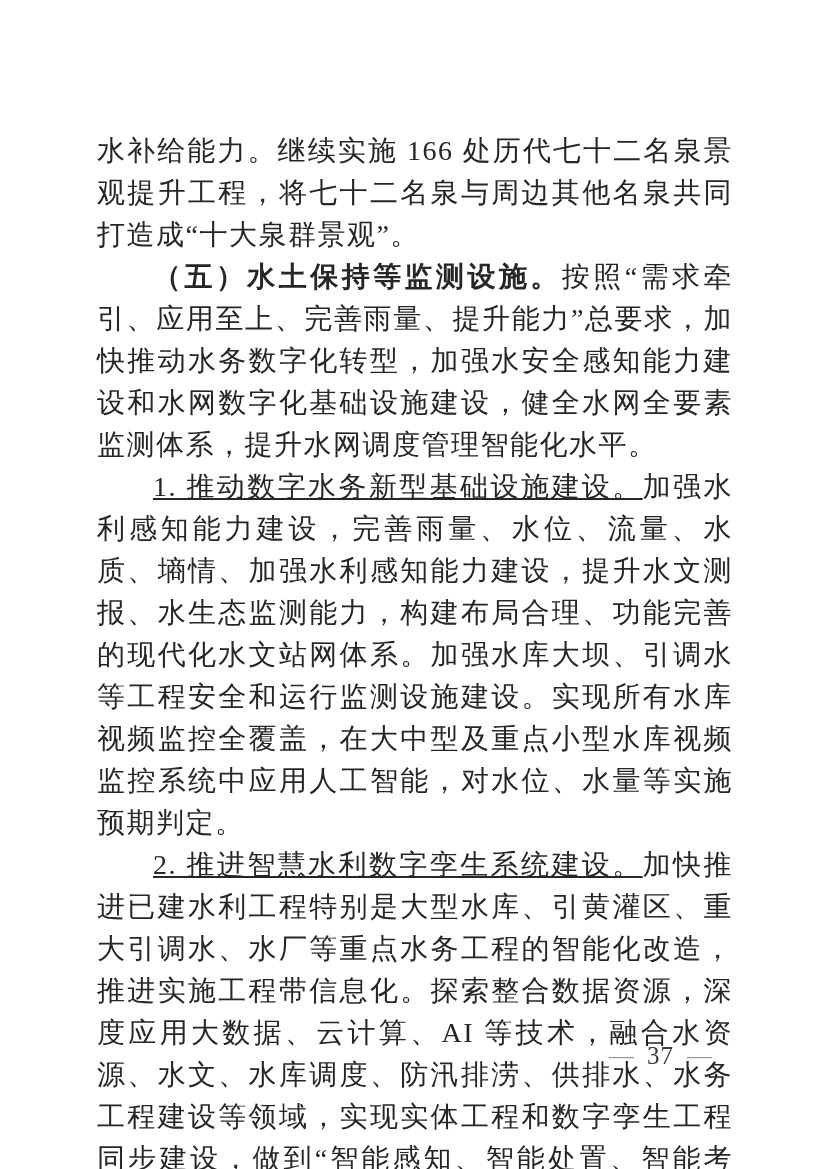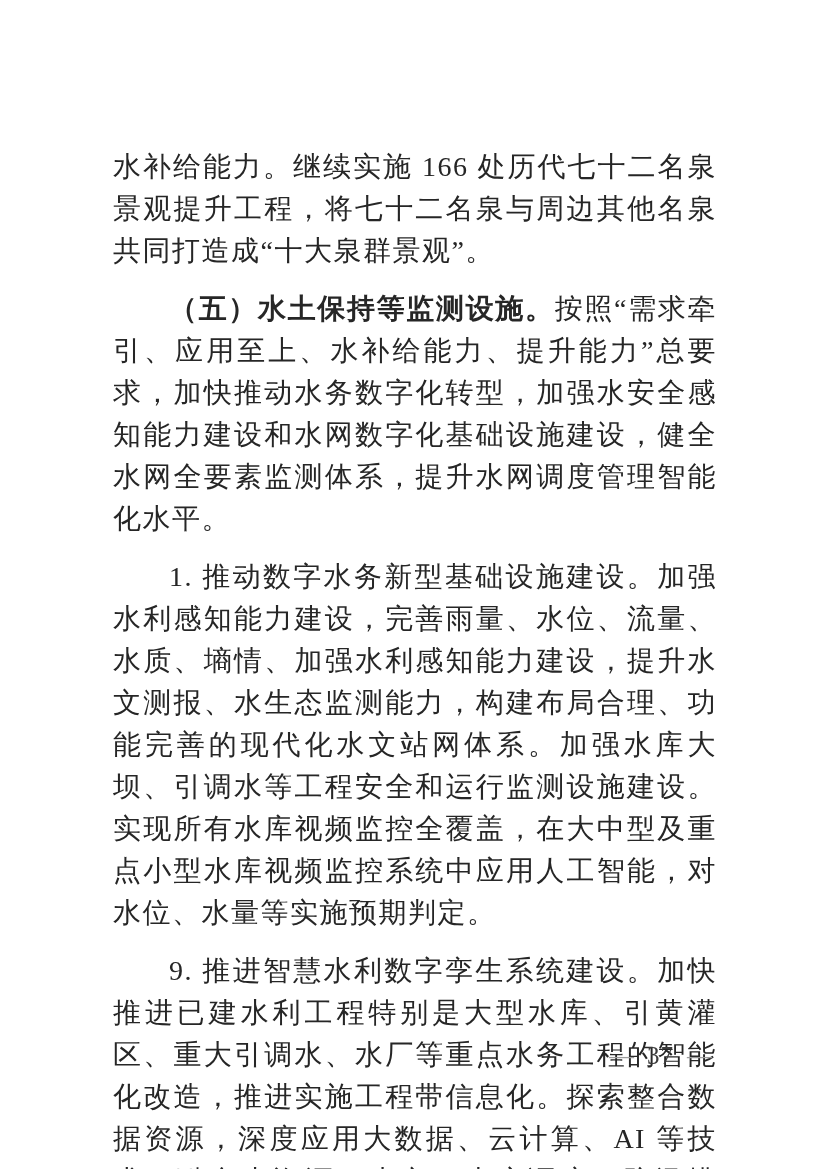--- a/index.html
+++ b/index.html
@@ -21,32 +21,33 @@
     top: 130px;
     width: 636px;
     font-size: 28px;
     line-height: 42px;
     color: #262626;
     text-align: justify;
     text-justify: inter-character;
     letter-spacing: 1.5px;
   }
   .content p {
-    margin: 16px;
+    margin: 0;
     padding: 0;
     text-indent: 2em;
   }
   .content p.no-indent {
     text-indent: 0;
   }
   .section-heading {
     font-weight: bold;
   }
   .lead-heading {
     font-weight: normal;
+    text-decoration: underline;
   }
   .footer {
     position: absolute;
     top: 1042px;
     right: 114px;
     display: flex;
     align-items: center;
     font-size: 25px;
     line-height: 28px;
   }
@@ -61,25 +62,25 @@
 </style>
 </head>
 <body>
 
 <div class="page">
 
   <div class="content">
 
     <p class="no-indent"><span>水补给能力。继续实施 166 处历代七十二名泉景观提升工程，将七十二名泉与周边其他名泉共同打造成“十大泉群景观”。</span></p>
 
-    <p><span class="section-heading">（五）水土保持等监测设施。</span><span>按照“需求牵引、应用至上、水补给能力、提升能力”总要求，加快推动水务数字化转型，加强水安全感知能力建设和水网数字化基础设施建设，健全水网全要素监测体系，提升水网调度管理智能化水平。</span></p>
+    <p><span class="section-heading">（五）水土保持等监测设施。</span><span>按照“需求牵引、应用至上、完善雨量、提升能力”总要求，加快推动水务数字化转型，加强水安全感知能力建设和水网数字化基础设施建设，健全水网全要素监测体系，提升水网调度管理智能化水平。</span></p>
 
     <p><span class="lead-heading">1. 推动数字水务新型基础设施建设。</span><span>加强水利感知能力建设，完善雨量、水位、流量、水质、墒情、加强水利感知能力建设，提升水文测报、水生态监测能力，构建布局合理、功能完善的现代化水文站网体系。加强水库大坝、引调水等工程安全和运行监测设施建设。实现所有水库视频监控全覆盖，在大中型及重点小型水库视频监控系统中应用人工智能，对水位、水量等实施预期判定。</span></p>
 
-    <p><span class="lead-heading">9. 推进智慧水利数字孪生系统建设。</span><span>加快推进已建水利工程特别是大型水库、引黄灌区、重大引调水、水厂等重点水务工程的智能化改造，推进实施工程带信息化。探索整合数据资源，深度应用大数据、云计算、AI 等技术，融合水资源、水文、水库调度、防汛排涝、供排水、水务工程建设等领域，实现实体工程和数字孪生工程同步建设，做到“智能感知、智能处置、智能考评、智能改进”，有效提升跨部门决策和资源协调利用效率。</span></p>
+    <p><span class="lead-heading">2. 推进智慧水利数字孪生系统建设。</span><span>加快推进已建水利工程特别是大型水库、引黄灌区、重大引调水、水厂等重点水务工程的智能化改造，推进实施工程带信息化。探索整合数据资源，深度应用大数据、云计算、AI 等技术，融合水资源、水文、水库调度、防汛排涝、供排水、水务工程建设等领域，实现实体工程和数字孪生工程同步建设，做到“智能感知、智能处置、智能考评、智能改进”，有效提升跨部门决策和资源协调利用效率。</span></p>
 
   </div>
 
   <div class="footer">
     <span class="dash">—</span>
     <span class="pagenum">37</span>
     <span class="dash">—</span>
   </div>
 
 </div>

